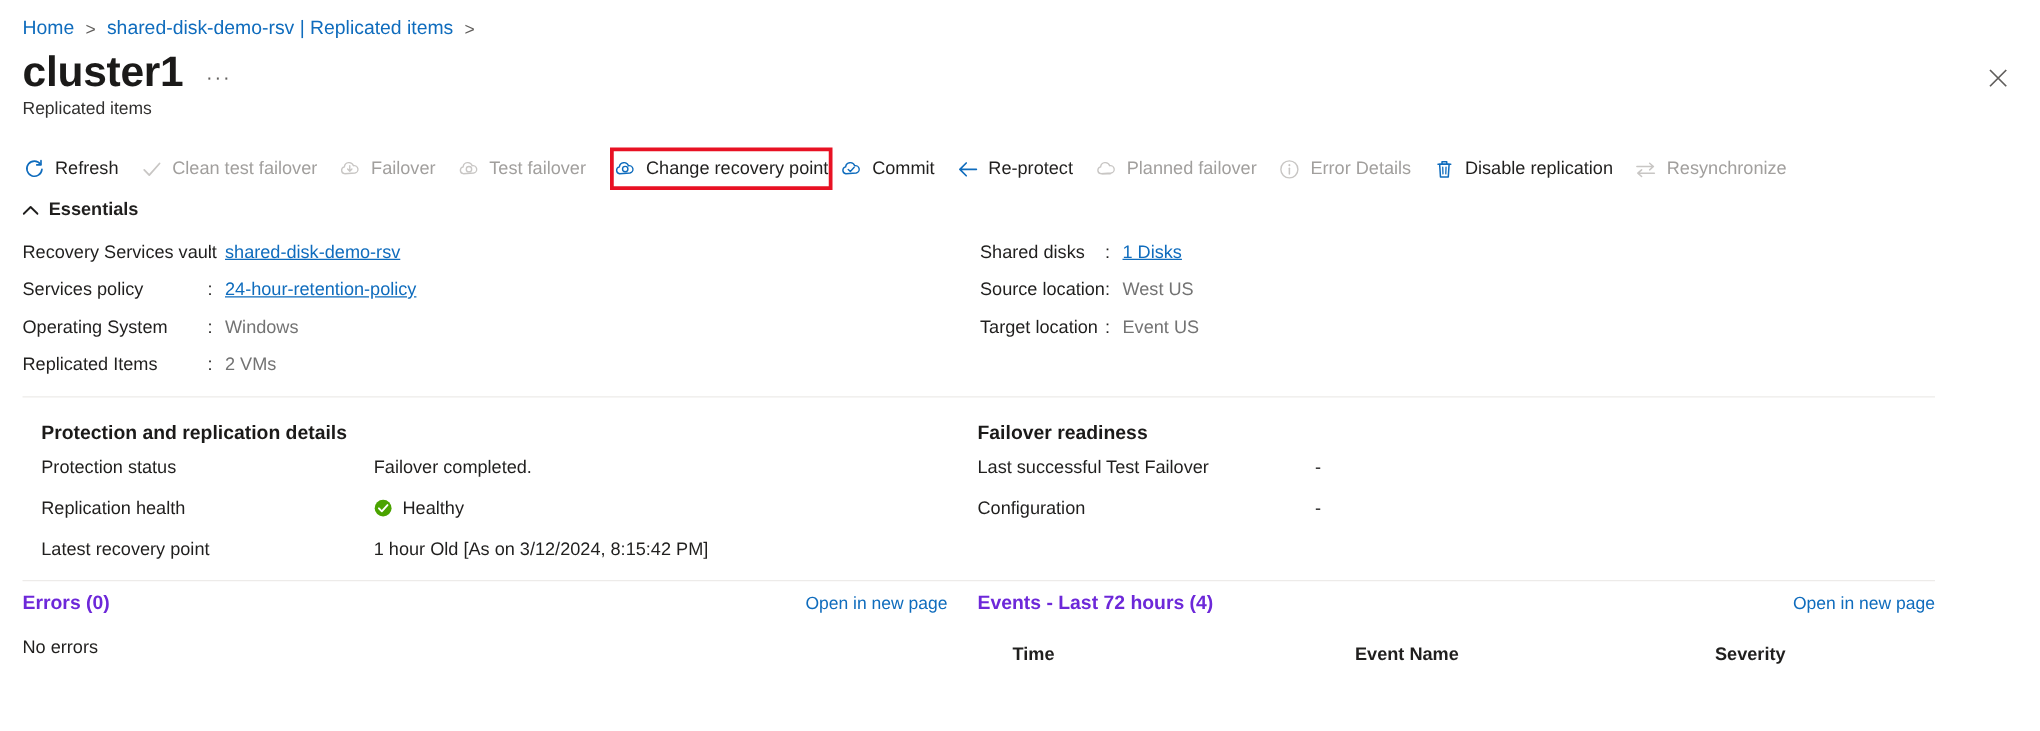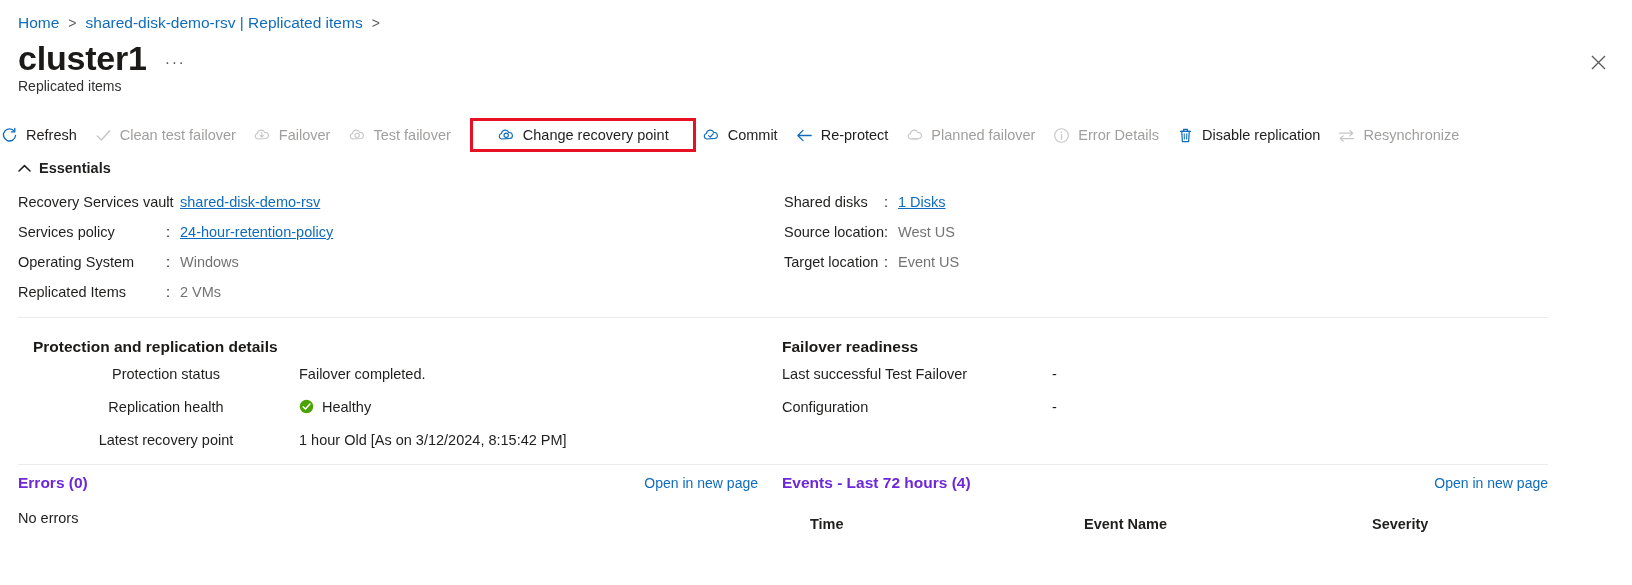--- a/index.html
+++ b/index.html
@@ -58,21 +58,21 @@
     right: 20px; top: 48px;
     width: 28px; height: 28px;
     display: flex; align-items: center; justify-content: center;
     cursor: pointer;
     color: #605e5c;
   }
 
   
   .commandbar {
     position: absolute;
-    left: 0; top: 120px;
+    left: 18px; top: 120px;
     display: flex;
     align-items: center;
     height: 30px;
     white-space: nowrap;
   }
   .cmd {
     display: flex;
     align-items: center;
     height: 30px;
     padding: 0 9px 0 0;
@@ -85,21 +85,21 @@
   .cmd .ico {
     display: inline-flex;
     align-items: center; justify-content: center;
     width: 19px; height: 19px;
     margin-right: 7px;
     flex: 0 0 auto;
   }
   .cmd .ico svg { display: block; }
   .cmd.highlight {
     border: 3px solid #e81123;
-    padding: 0 24px;
+    padding: 0 0;
     margin-right: 6px;
     margin-left: 2px;
     height: 34px;
   }
 
   
   .essentials-toggle {
     position: absolute;
     left: 18px; top: 160px;
     display: flex; align-items: center;
@@ -145,21 +145,21 @@
   .det-left  { position: absolute; left: 33px;  top: 338px; width: 740px; }
   .det-right { position: absolute; left: 782px; top: 338px; width: 760px; }
   .det-row {
     display: flex;
     align-items: center;
     height: 31px;
     font-size: 14.5px;
     color: #201f1e;
     white-space: nowrap;
   }
-  .det-left .det-row  { margin-top: 2px; text-align: center; }
+  .det-left .det-row  { margin-top: 2px; }
   .det-right .det-row { margin-top: 2px; }
   .det-left .det-key  { width: 266px; flex: 0 0 266px; }
   .det-right .det-key { width: 270px; flex: 0 0 270px; }
   .det-val { display: flex; align-items: center; }
   .health-dot {
     display: inline-flex;
     width: 15px; height: 15px;
     margin-right: 8px;
     flex: 0 0 auto;
   }

